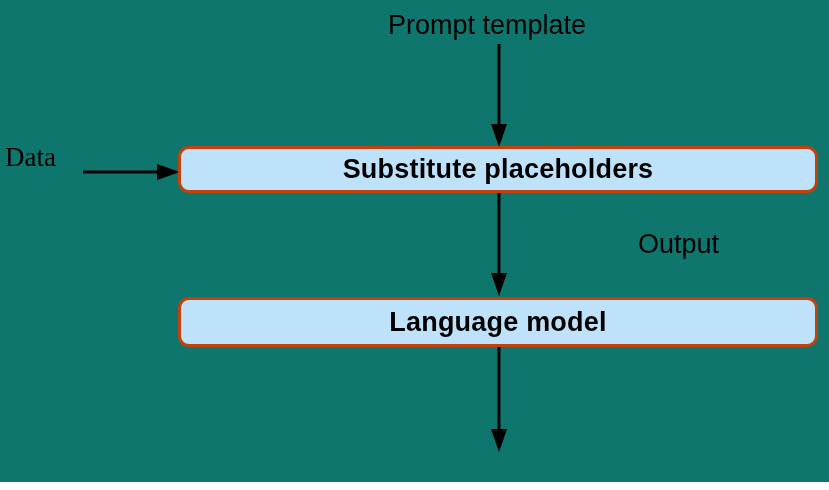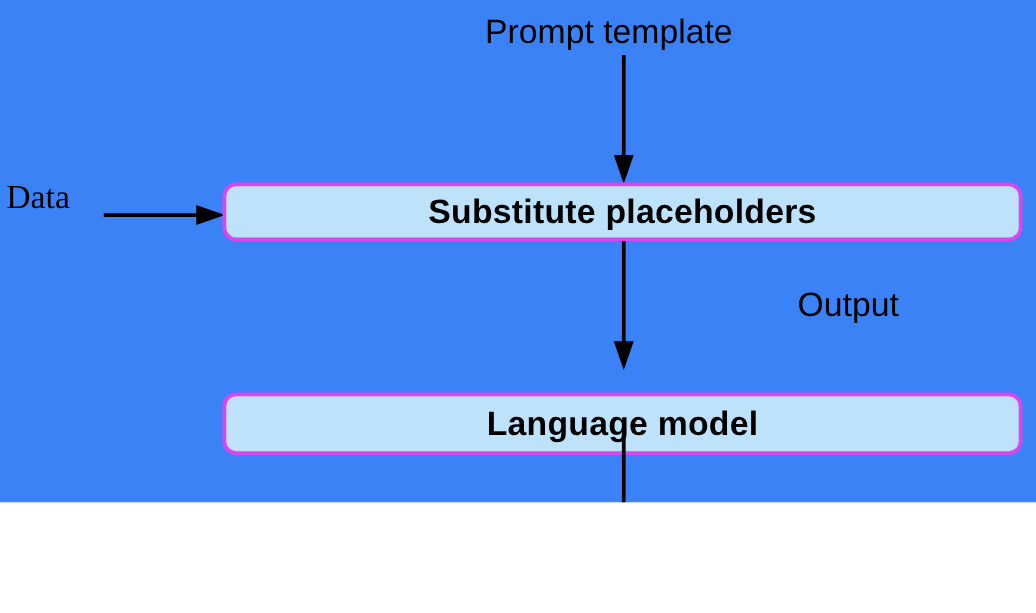--- a/index.html
+++ b/index.html
@@ -6,38 +6,38 @@
     margin: 0;
     padding: 0;
     background: #ffffff;
   }
   body {
     font-family: "Liberation Sans", sans-serif;
   }
   #canvas {
     position: relative;
     width: 829px;
-    height: 402px;
-    background: #3b82f6;
+    height: 482px;
+    background: #0f766e;
     overflow: hidden;
   }
   .label {
     position: absolute;
     font-family: "Liberation Sans", sans-serif;
     font-size: 27px;
     font-weight: 400;
     color: #000000;
     white-space: nowrap;
     line-height: 1;
   }
   .proc-box {
     position: absolute;
     box-sizing: border-box;
     background: #bfe2fb;
-    border: 3px solid #d946ef;
+    border: 3px solid #c2410c;
     border-radius: 11px;
     display: flex;
     align-items: center;
     justify-content: center;
   }
   .proc-box-label {
     font-family: "Liberation Sans", sans-serif;
     font-size: 27px;
     font-weight: bold;
     color: #000000;
@@ -79,21 +79,21 @@
 
   <div class="edge" style="left:490px; top:193px; width:18px; height:104px;">
     <svg width="18" height="104" viewBox="0 0 18 104">
       <line x1="9" y1="0" x2="9" y2="88" stroke="#000000" stroke-width="3"></line>
       <polygon points="9,103 1,80 17,80" fill="#000000"></polygon>
     </svg>
   </div>
 
   <div class="label" style="left:638px; top:231px;">Output</div>
 
-  <div class="proc-box" style="left:178px; top:314px; width:640px; height:50px;">
+  <div class="proc-box" style="left:178px; top:297px; width:640px; height:50px;">
     <span class="proc-box-label">Language model</span>
   </div>
 
   <div class="edge" style="left:490px; top:347px; width:18px; height:106px;">
     <svg width="18" height="106" viewBox="0 0 18 106">
       <line x1="9" y1="0" x2="9" y2="90" stroke="#000000" stroke-width="3"></line>
       <polygon points="9,105 1,82 17,82" fill="#000000"></polygon>
     </svg>
   </div>
 

